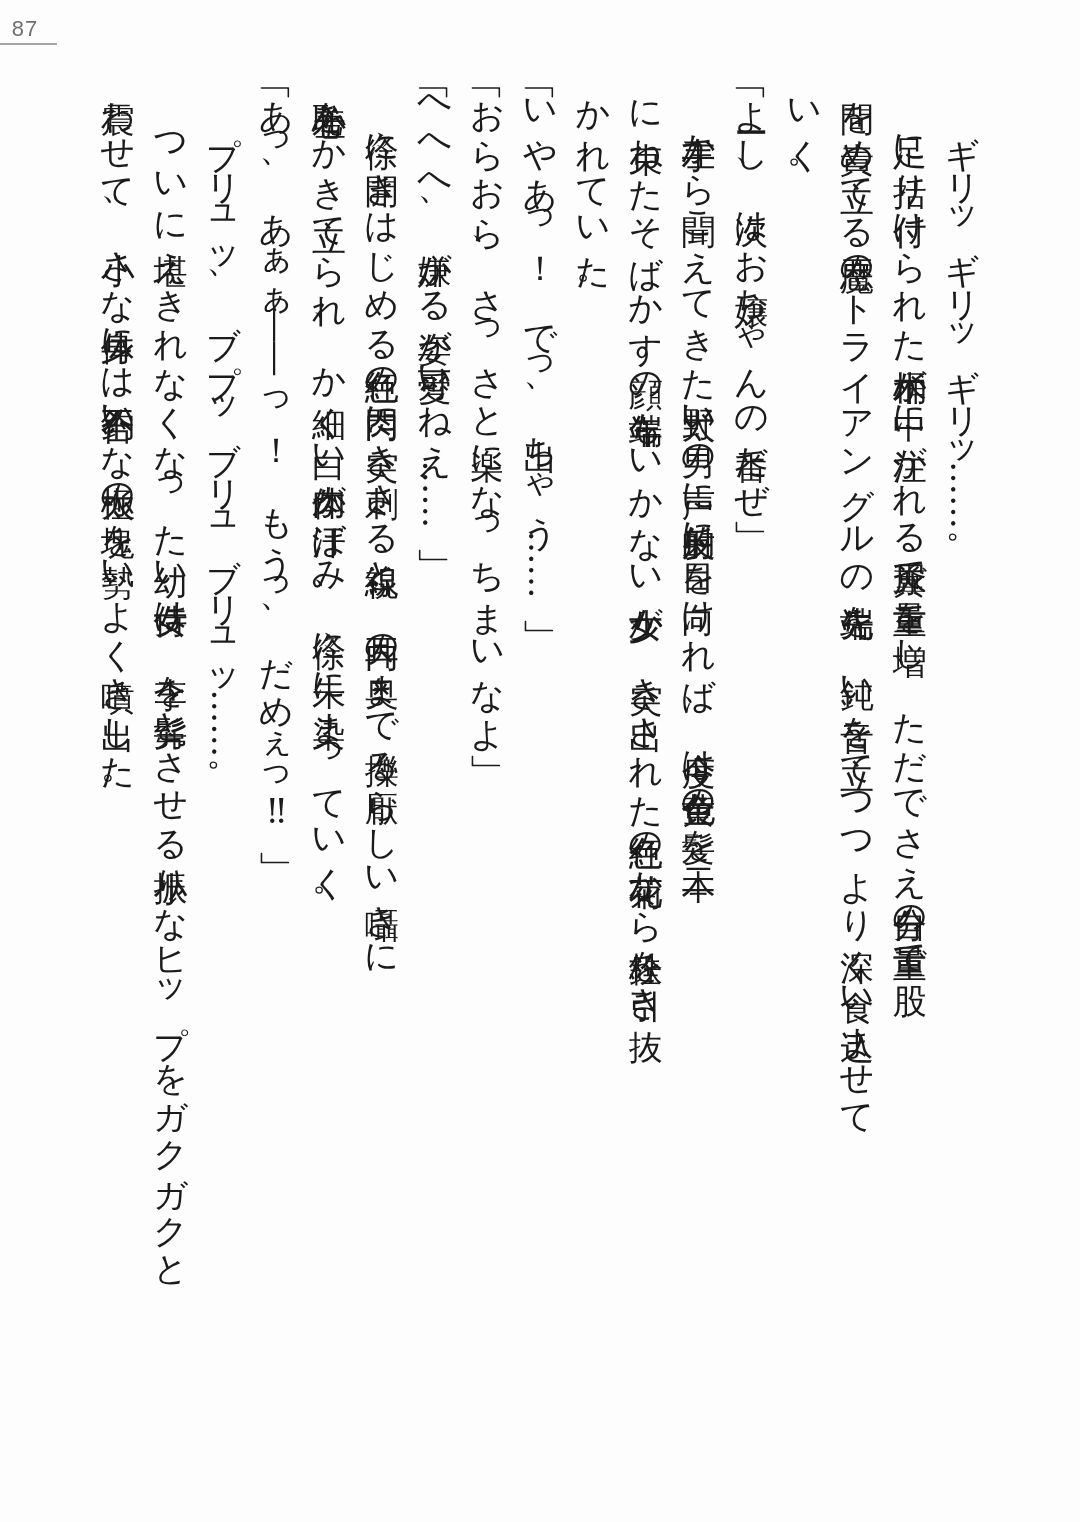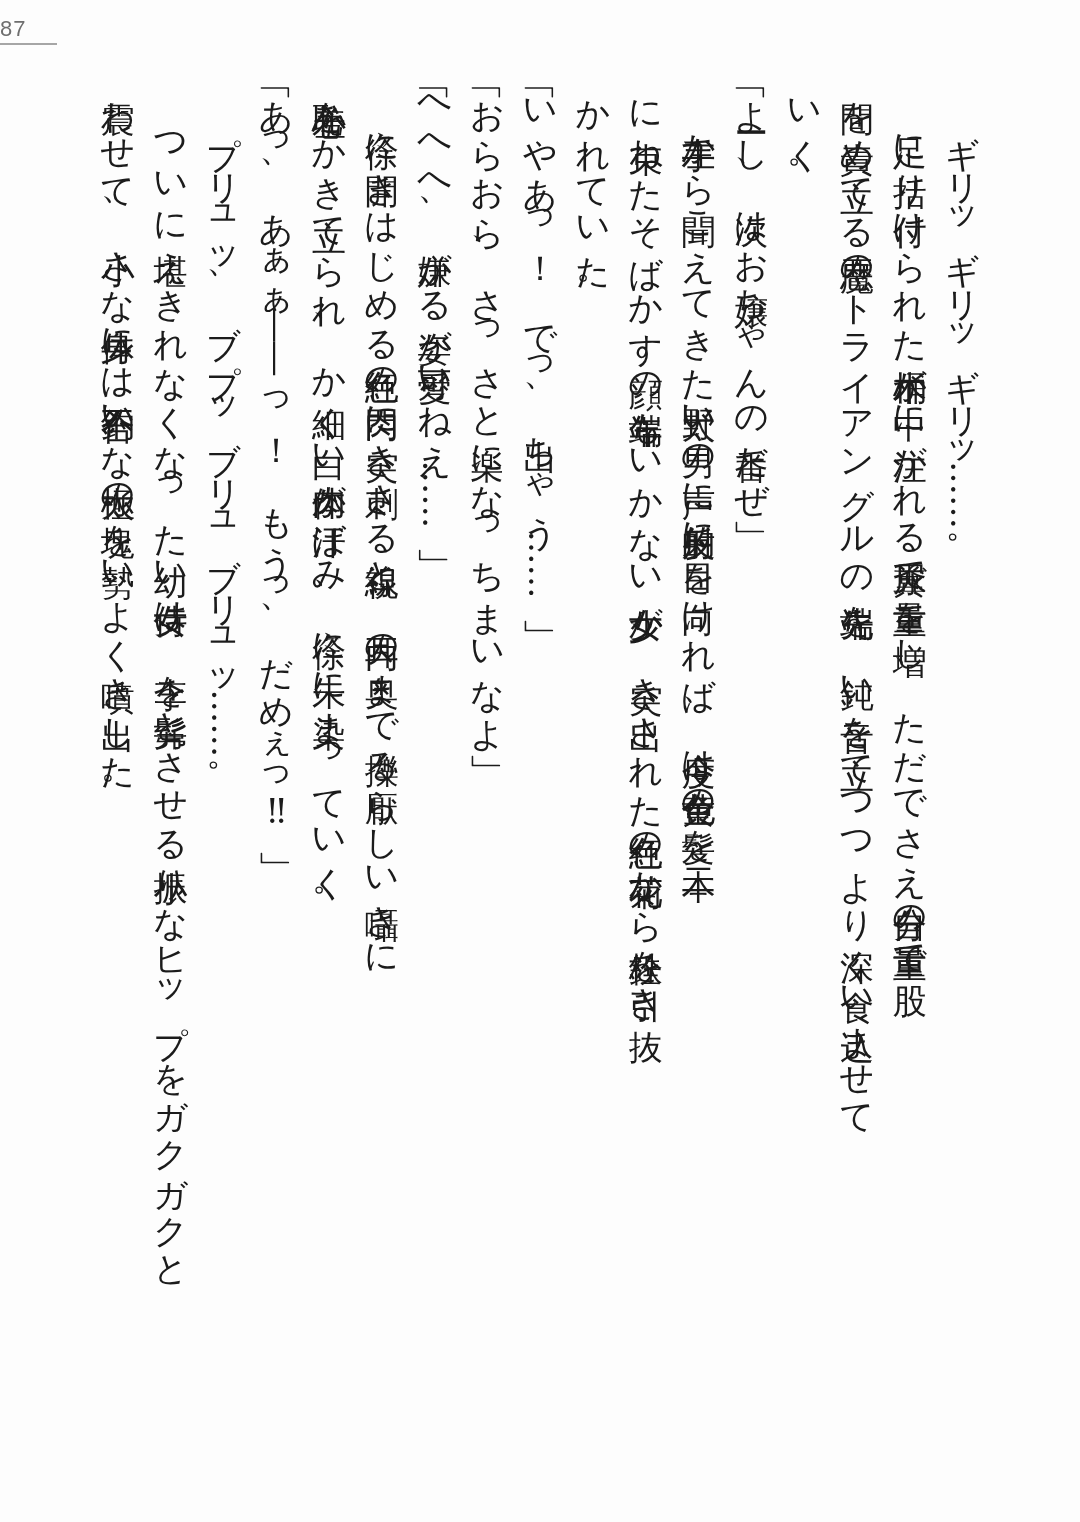--- a/index.html
+++ b/index.html
@@ -15,21 +15,21 @@
     font-family: "DejaVu Serif", "Liberation Serif", serif;
   }
   
   .pagenum-wrap {
     position: absolute;
     top: 18px;
     left: 0;
     width: 57px;
     padding-bottom: 3px;
     border-bottom: 2px solid var(--rule, #a6a6a6);
-    text-align: left;
+    text-align: center;
     box-sizing: border-box;
     padding-right: 7px;
   }
   .pagenum-wrap span {
     font-family: "Liberation Sans", "DejaVu Sans", sans-serif;
     font-size: 22px;
     font-weight: 400;
     letter-spacing: 1px;
     color: var(--pagenum, #6e6e6e);
     line-height: 1;

